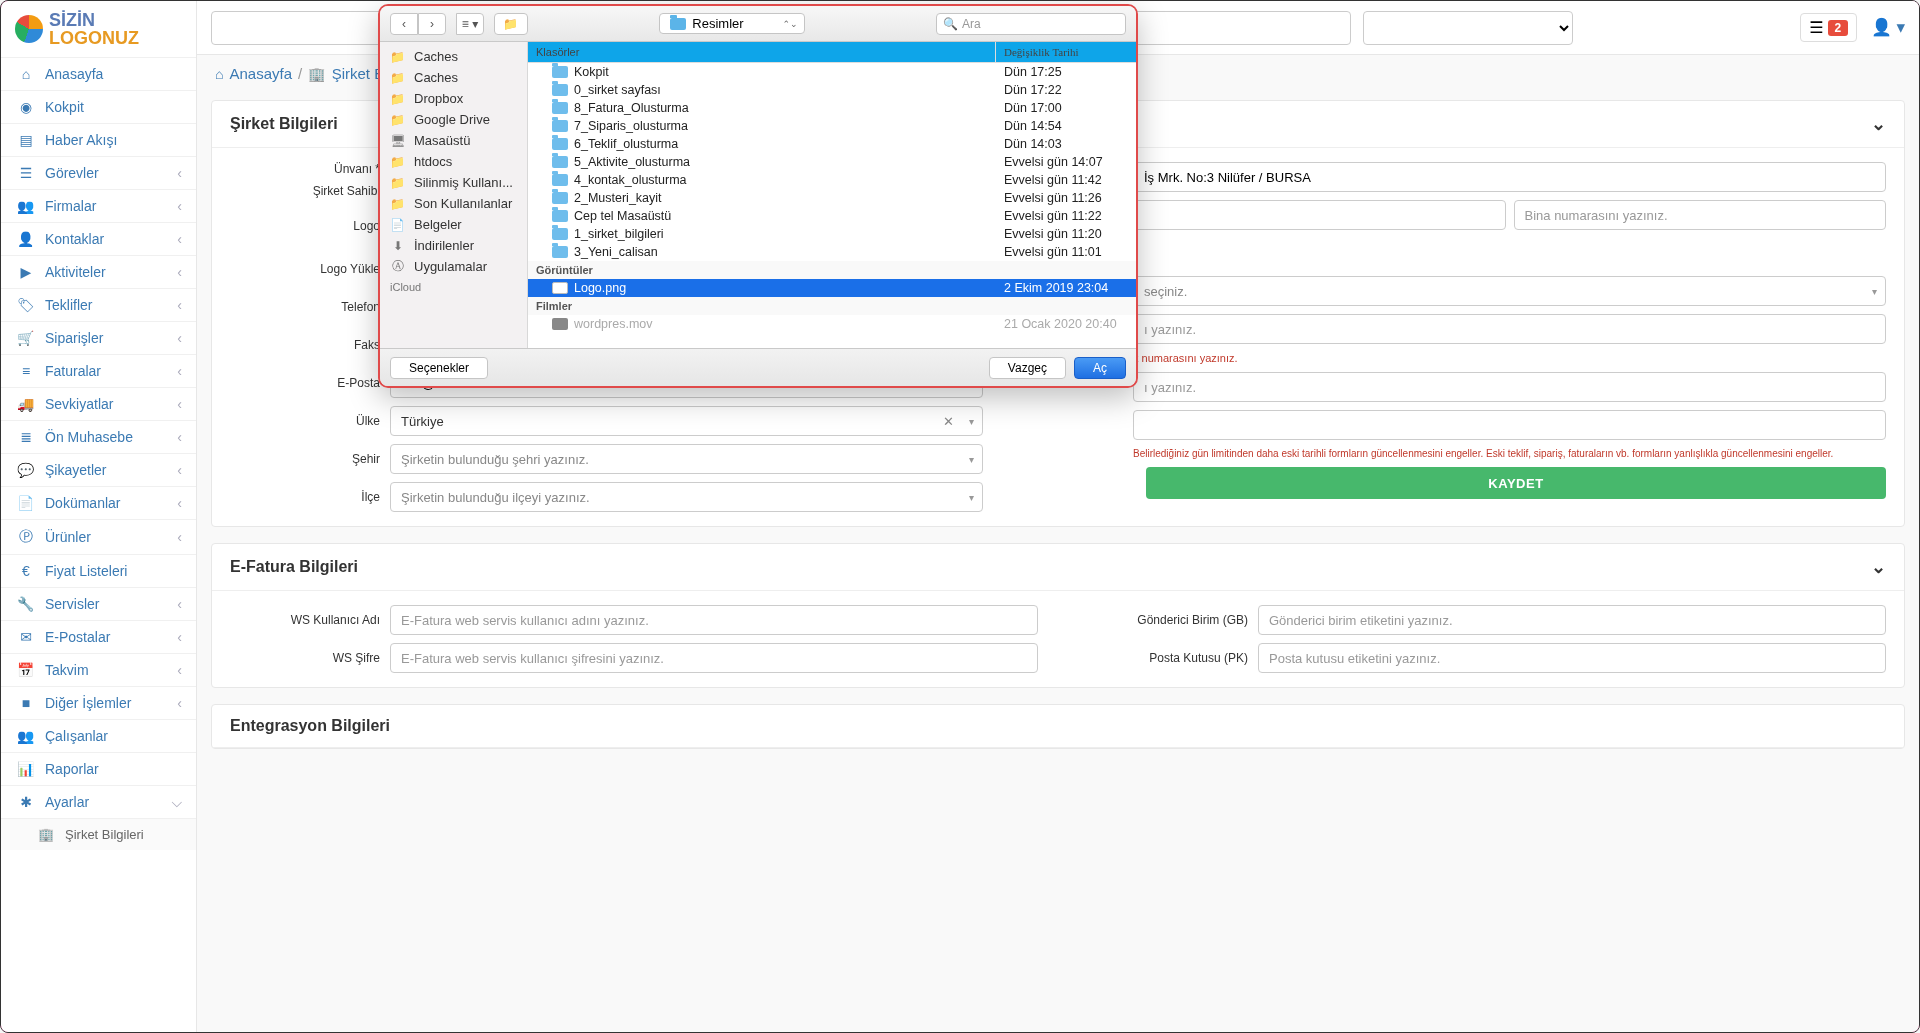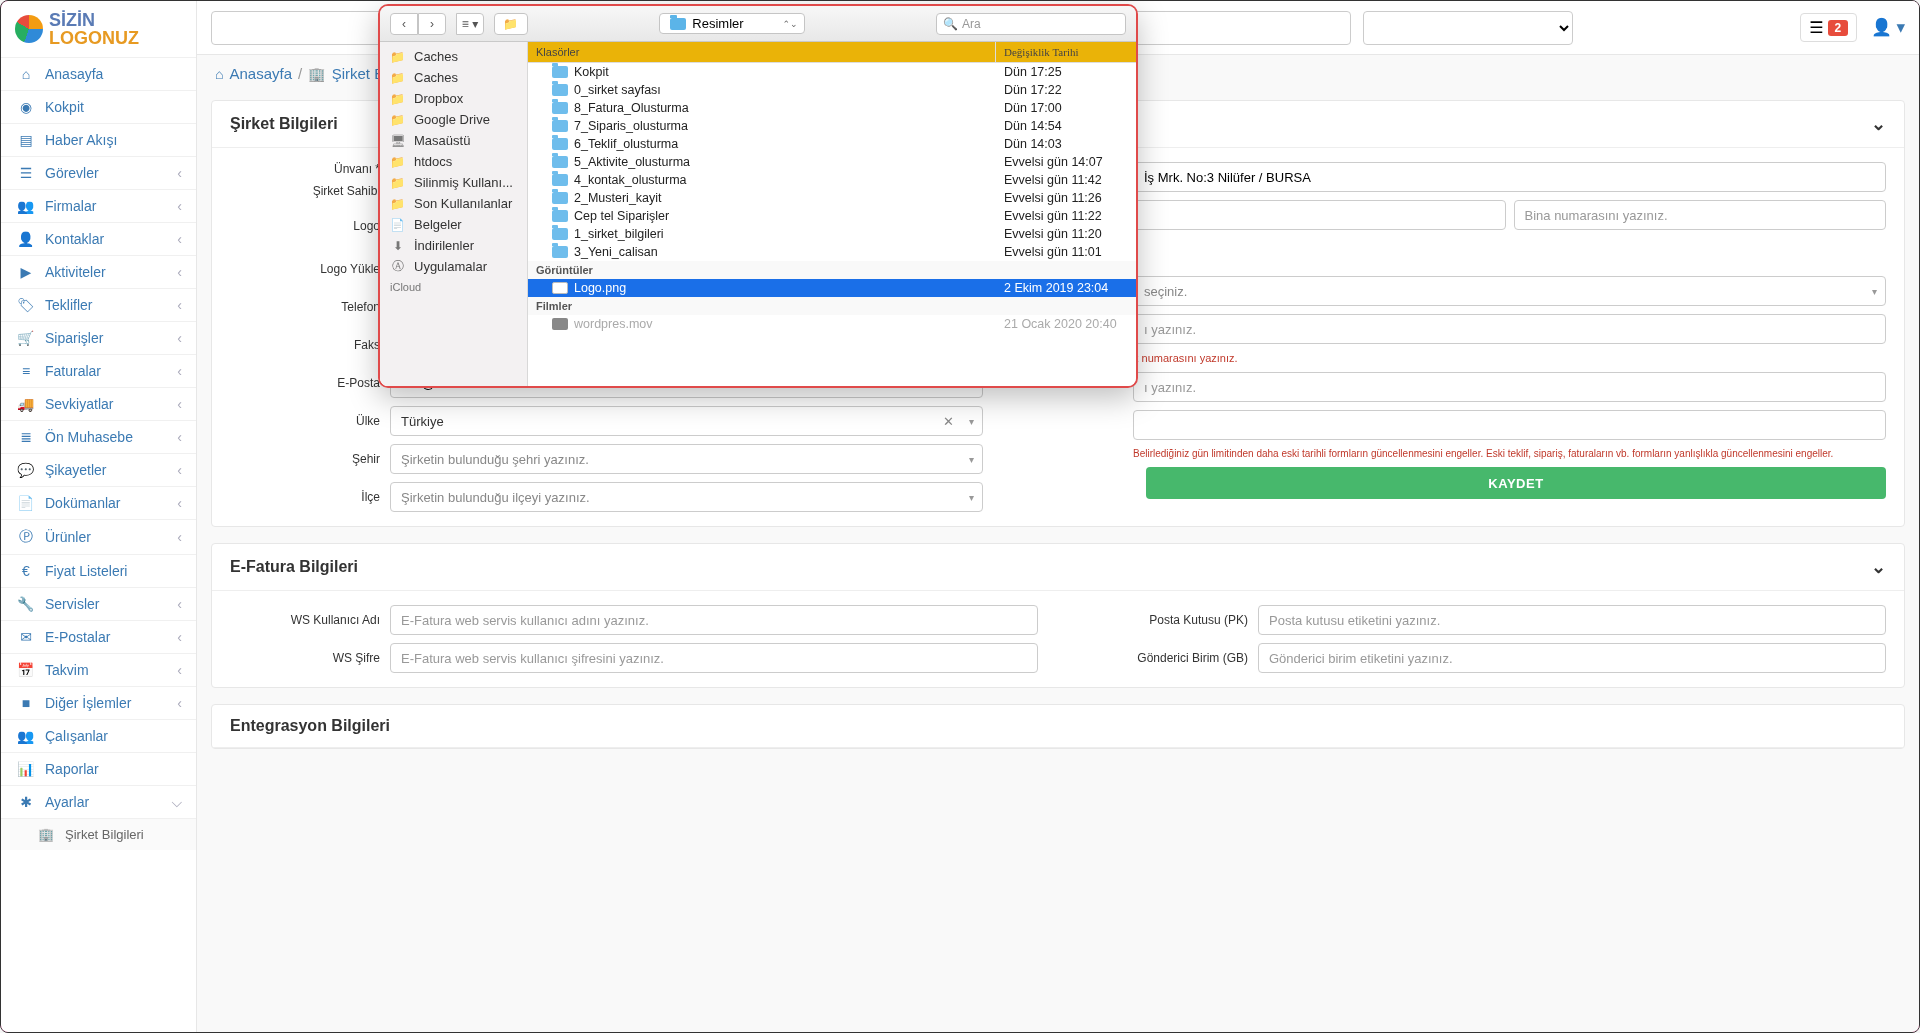--- a/index.html
+++ b/index.html
@@ -80,21 +80,21 @@
 .fd-search input { border:none; outline:none; flex:1; font-size:12px; }
 .fd-search .sicon { color:#999; font-size:12px; }
 
 .fd-body { flex:1; display:flex; background:#fff; overflow:hidden; }
 .fd-sidebar { width:148px; background:#f3f1f2; border-right:1px solid #d8d8d8; padding:4px 0; overflow:auto; }
 .fd-side-item { display:flex; align-items:center; gap:8px; padding:3px 10px; font-size:13px; color:#333; cursor:pointer; }
 .fd-side-icon { width:16px; height:12px; display:inline-flex; align-items:center; justify-content:center; color:#777; font-size:12px; }
 .fd-side-label { color:#777; font-size:11px; padding:4px 10px 2px; }
 
 .fd-list { flex:1; display:flex; flex-direction:column; overflow:auto; }
-.fd-list-head { display:flex; background:#eab308; border-bottom:1px solid #ddd; font-size:11px; color:#444; }
+.fd-list-head { display:flex; background:#0ea5e9; border-bottom:1px solid #ddd; font-size:11px; color:#444; }
 .fd-list-head div { padding:4px 8px; }
 .fd-col-name { flex:1; border-right:1px solid #ddd; }
 .fd-col-date { width:140px;font-family:Liberation Serif, serif; }
 .fd-section { font-size:11px; color:#555; font-weight:600; padding:3px 8px; background:#f9f9f9; }
 .fd-row { display:flex; align-items:center; font-size:12.5px; color:#222; padding:1px 0; }
 .fd-row.selected { background:#1a6fe8; color:#fff; }
 .fd-row.dim { color:#aaa; }
 .fd-row .name { flex:1; display:flex; align-items:center; gap:6px; padding:1px 8px 1px 24px; }
 .fd-row .date { width:140px; padding:1px 8px; }
 .fd-row .ficon { width:16px; height:12px; display:inline-block; background:#6fbdec; border-radius:2px; position:relative; }
@@ -344,26 +344,26 @@
             <label>WS Kullanıcı Adı</label>
             <input type="text" placeholder="E-Fatura web servis kullanıcı adını yazınız." style="">
           </div>
           <div class="form-row">
             <label>WS Şifre</label>
             <input type="text" placeholder="E-Fatura web servis kullanıcı şifresini yazınız." style="">
           </div>
         </div>
         <div class="form-col right">
           <div class="form-row">
+            <label style="width:170px">Gönderici Birim (GB)</label>
+            <input type="text" placeholder="Gönderici birim etiketini yazınız." style="">
+          </div>
+          <div class="form-row">
             <label style="width:170px">Posta Kutusu (PK)</label>
             <input type="text" placeholder="Posta kutusu etiketini yazınız." style="">
-          </div>
-          <div class="form-row">
-            <label style="width:170px">Gönderici Birim (GB)</label>
-            <input type="text" placeholder="Gönderici birim etiketini yazınız." style="">
           </div>
         </div>
       </div>
     </div>
 
     <div class="panel">
       <div class="panel-header">
         <span>Entegrasyon Bilgileri</span>
       </div>
     </div>
@@ -497,21 +497,21 @@
           <div class="fd-row">
             <div class="name">
               <span class="ficon "></span>
               <span>2_Musteri_kayit</span>
             </div>
             <div class="date">Evvelsi gün 11:26</div>
           </div>
           <div class="fd-row">
             <div class="name">
               <span class="ficon "></span>
-              <span>Cep tel Siparişler</span>
+              <span>Cep tel Masaüstü</span>
             </div>
             <div class="date">Evvelsi gün 11:22</div>
           </div>
           <div class="fd-row">
             <div class="name">
               <span class="ficon "></span>
               <span>1_sirket_bilgileri</span>
             </div>
             <div class="date">Evvelsi gün 11:20</div>
           </div>
@@ -534,13 +534,19 @@
           <div class="fd-row dim">
             <div class="name">
               <span class="ficon mov"></span>
               <span>wordpres.mov</span>
             </div>
             <div class="date">21 Ocak 2020 20:40</div>
           </div>
         </div>
     </div>
   </div>
+  <div class="fd-footer">
+    <button class="fd-foot-btn">Seçenekler</button>
+    <div class="fd-foot-spacer"></div>
+    <button class="fd-foot-btn">Vazgeç</button>
+    <button class="fd-foot-btn primary">Aç</button>
+  </div>
 </div>
 
 </body></html>

